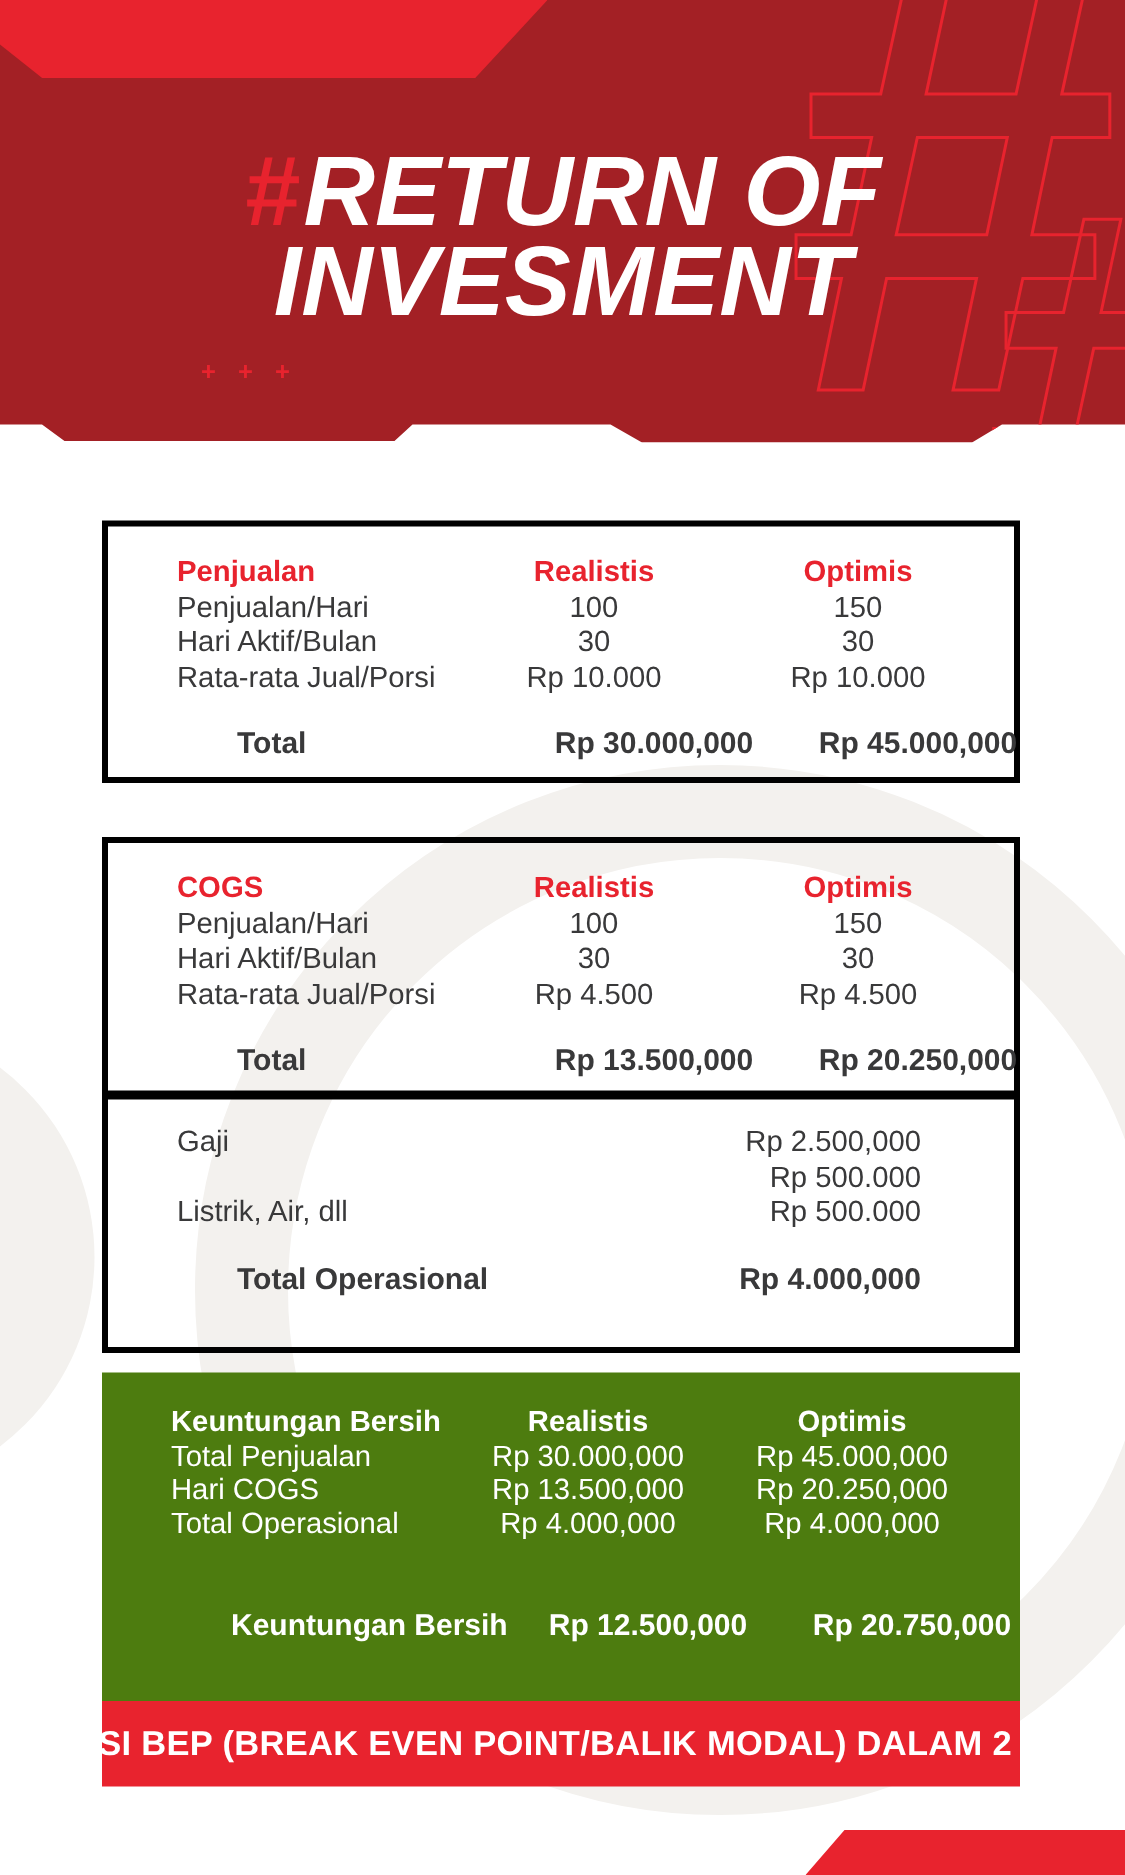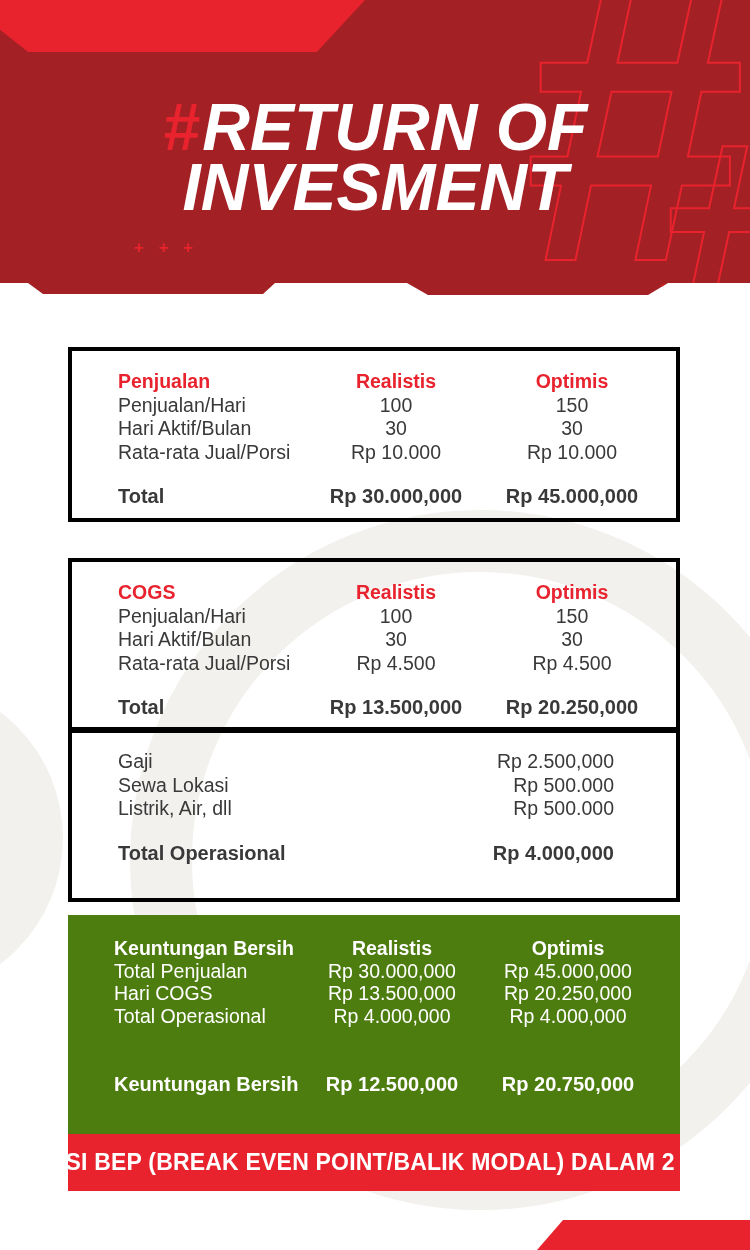--- a/index.html
+++ b/index.html
@@ -54,21 +54,21 @@
       padding-top:22px;line-height:22.5px;}
   .row3{display:grid;grid-template-columns:46px 186px 184px 168px 1fr;}
   .rowop{display:grid;grid-template-columns:46px 240px 1fr 62px;}
   .rowop.hdr{grid-template-columns:46px 240px 1fr 42px;}
   .c-label{grid-column:2;text-align:left;}
   .c-v1{grid-column:3;text-align:center;}
   .c-v2{grid-column:4;text-align:center;}
   .c-right{grid-column:3;text-align:right;}
   .hdr .c-label,.hdr .c-v1,.hdr .c-v2,.hdr .c-right{font-weight:700;}
   .light .hdr{color:#E8232E;}
-  .total{font-weight:700;font-size:20px;margin-top:21px;}
+  .total{font-weight:700;font-size:20px;margin-top:21px;padding-left:40px;}
   #t4 .total{margin-top:46px;}
   #t4 .hdr{color:#ffffff;}
   
   .banner{
     position:absolute;left:68px;top:1134px;width:612px;height:57px;z-index:2;
     background:#E8232E;display:flex;align-items:center;justify-content:center;
     color:#ffffff;font-weight:700;font-size:23px;letter-spacing:0.2px;white-space:nowrap;
   }
   
   .corner{
@@ -150,21 +150,20 @@
       <span class="c-v2">Rp 20.250,000</span>
     </div>
   </div>
 
   <div class="tbl light" id="t3">
     <div class="rowop">
       <span class="c-label">Gaji</span>
       <span class="c-right">Rp 2.500,000</span>
     </div>
     <div class="rowop">
-      <span class="c-label">Sewa Lokasi</span>
       <span class="c-right">Rp 500.000</span>
     </div>
     <div class="rowop">
       <span class="c-label">Listrik, Air, dll</span>
       <span class="c-right">Rp 500.000</span>
     </div>
     <div class="rowop total">
       <span class="c-label">Total Operasional</span>
       <span class="c-right">Rp 4.000,000</span>
     </div>

